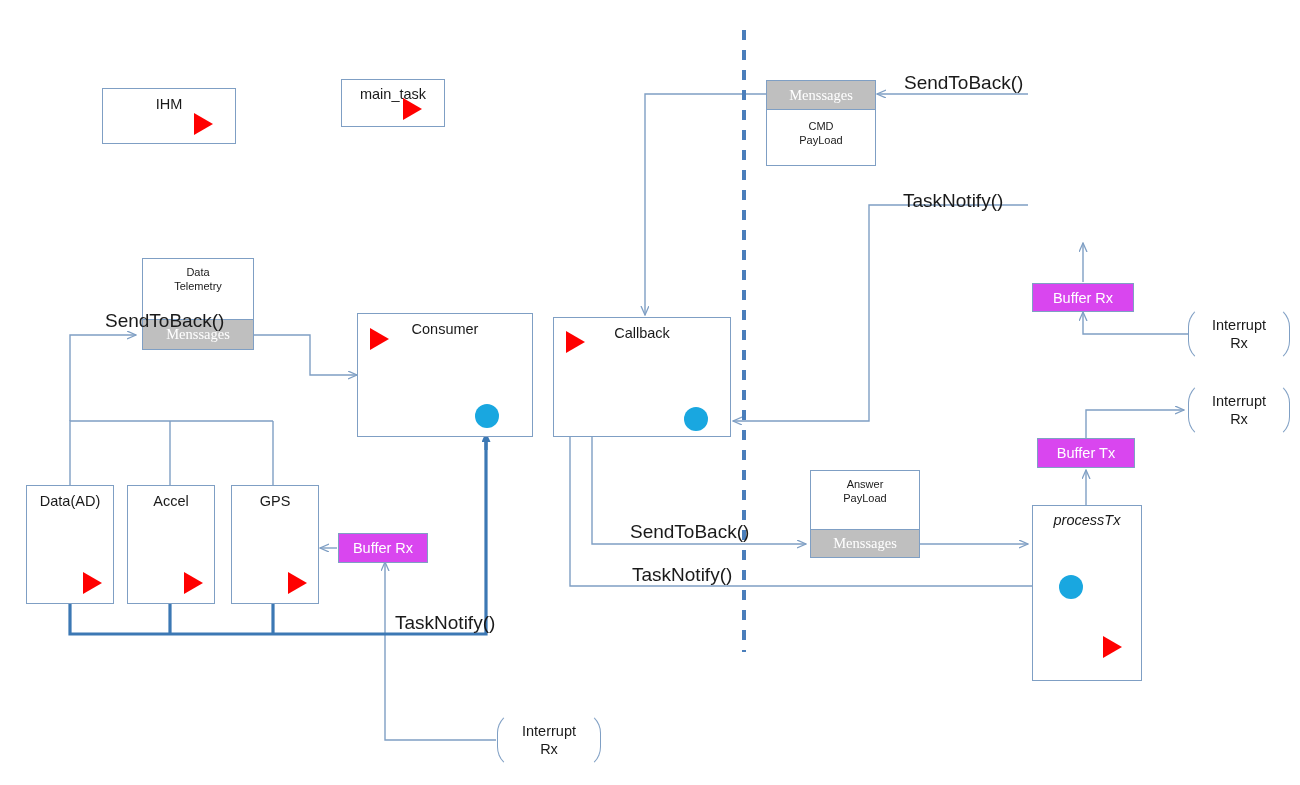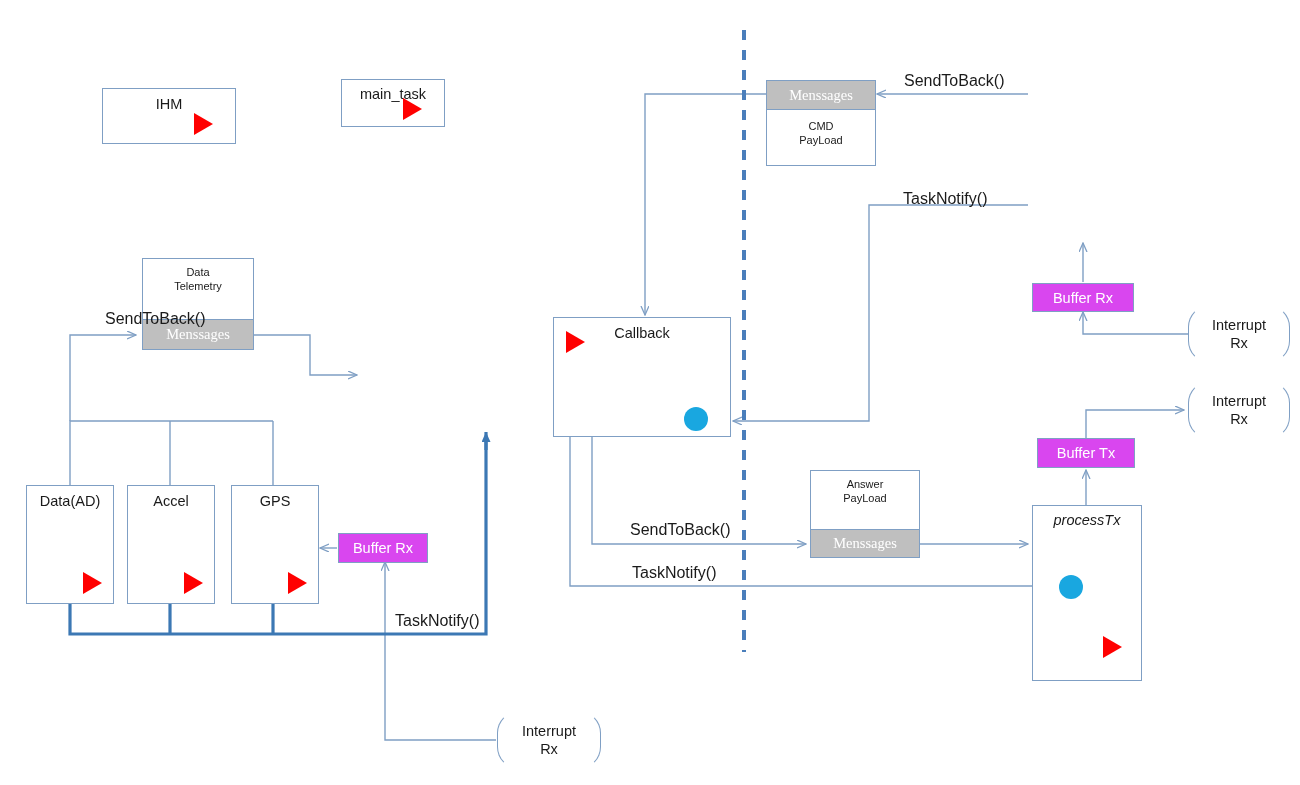--- a/index.html
+++ b/index.html
@@ -97,21 +97,21 @@
   .dot{
     position:absolute;
     width:24px;height:24px;
     border-radius:50%;
     background:#19a7e0;
   }
 
   
   .conn-label{
     position:absolute;
-    font-size:16px;
+    font-size:19px;
     color:#1a1a1a;
     white-space:nowrap;
   }
 
   
   #wires{position:absolute;left:0;top:0;width:1300px;height:785px;}
 </style>
 </head>
 <body>
 
@@ -190,20 +190,25 @@
     <div class="title">main_task</div>
     <div class="playicon" style="right:22px;bottom:6px;"></div>
   </div>
 
   <div class="stackbox" style="left:142px;top:258px;width:112px;height:92px;">
     <div class="body">Data
 Telemetry</div>
     <div class="msgbar" style="bottom:-1px;height:31px;">Menssages</div>
   </div>
 
+  <div class="node" style="left:357px;top:313px;width:176px;height:124px;">
+    <div class="title">Consumer</div>
+    <div class="playicon" style="left:12px;top:14px;"></div>
+    <div class="dot" style="left:117px;top:90px;"></div>
+  </div>
 
   <div class="node" style="left:26px;top:485px;width:88px;height:119px;">
     <div class="title">Data(AD)</div>
     <div class="playicon" style="right:11px;bottom:9px;"></div>
   </div>
 
   <div class="node" style="left:127px;top:485px;width:88px;height:119px;">
     <div class="title">Accel</div>
     <div class="playicon" style="right:11px;bottom:9px;"></div>
   </div>

